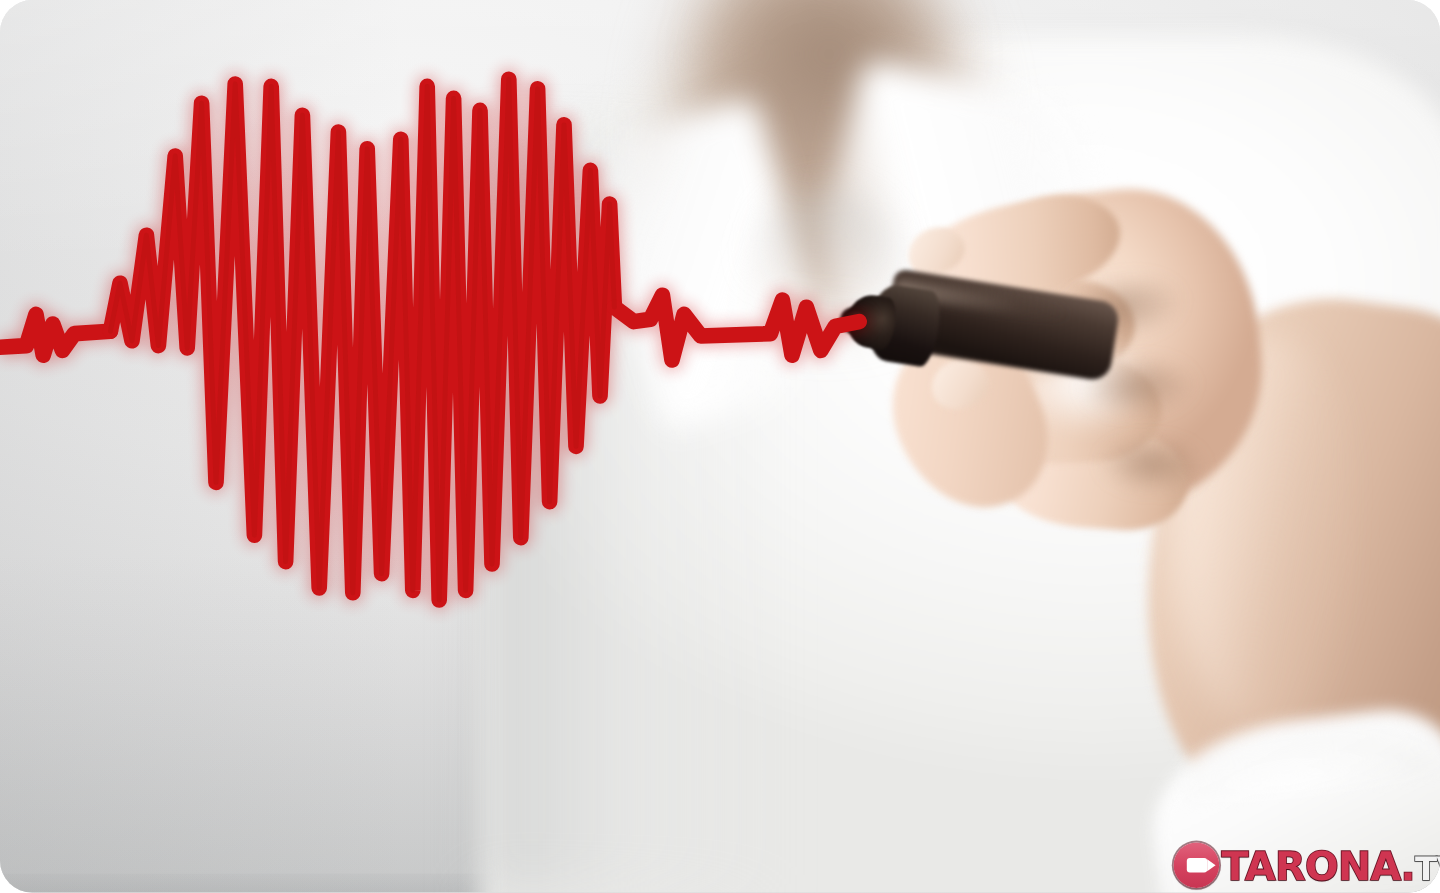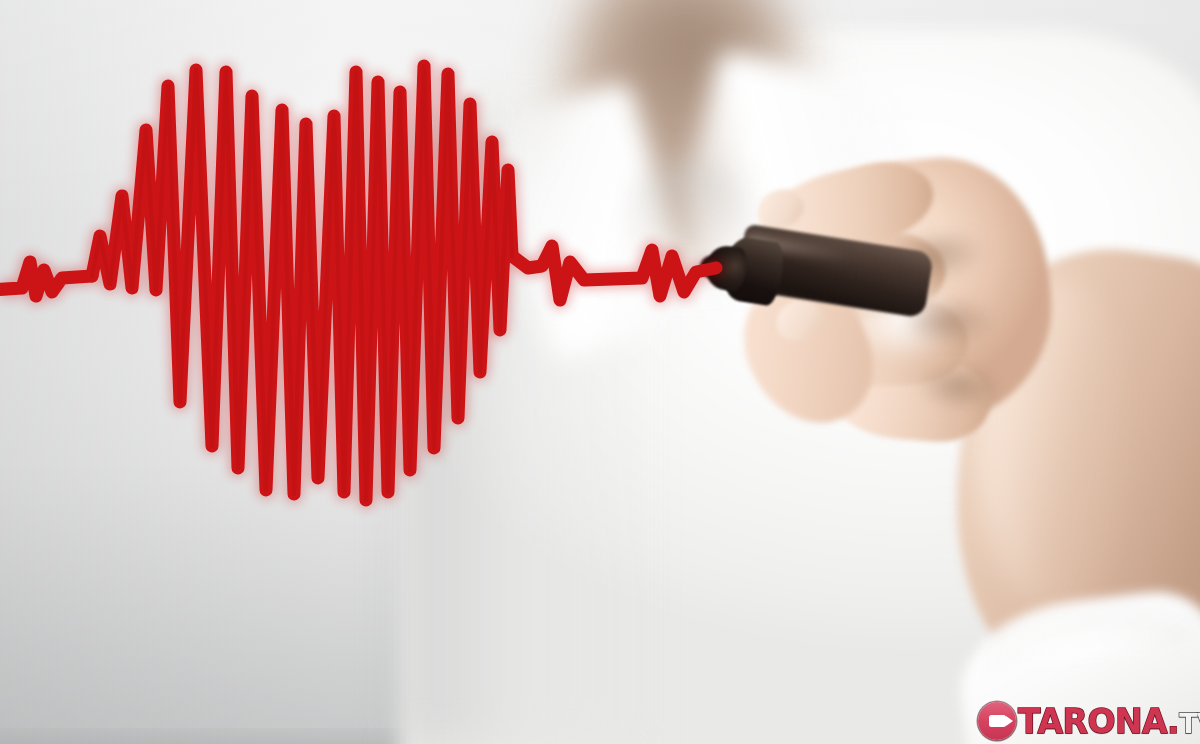--- a/index.html
+++ b/index.html
@@ -10,20 +10,21 @@
   }
   body {
     font-family: "Liberation Sans", sans-serif;
   }
   #stage {
     position: relative;
     width: 1200px;
     height: 744px;
     overflow: hidden;
     background: #e9eaea;
+    border-radius: 27px;
   }
 
   
   .bg-base {
     position: absolute;
     inset: 0;
     background:
       radial-gradient(125% 105% at 26% 16%, #f3f3f3 0%, #ececec 34%, #e2e2e2 58%, #d6d7d7 80%, #cfd0d0 100%);
   }
   .bg-vignette {

